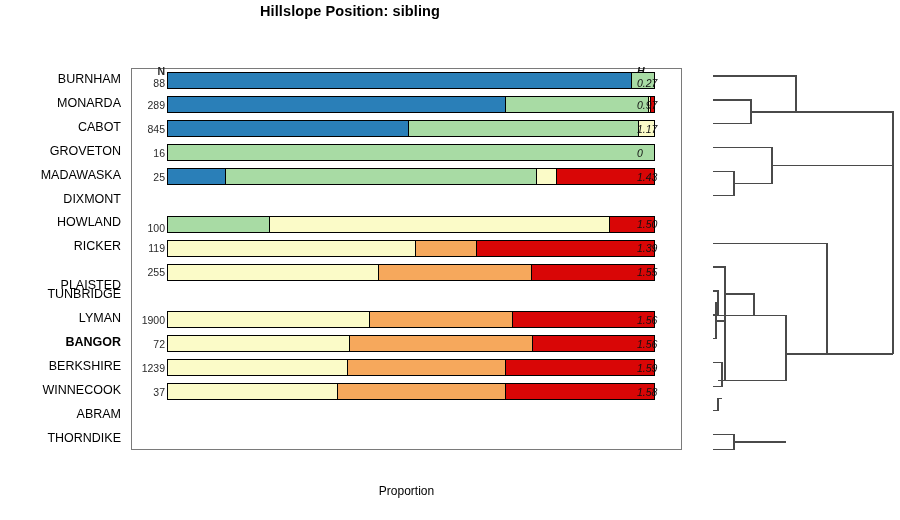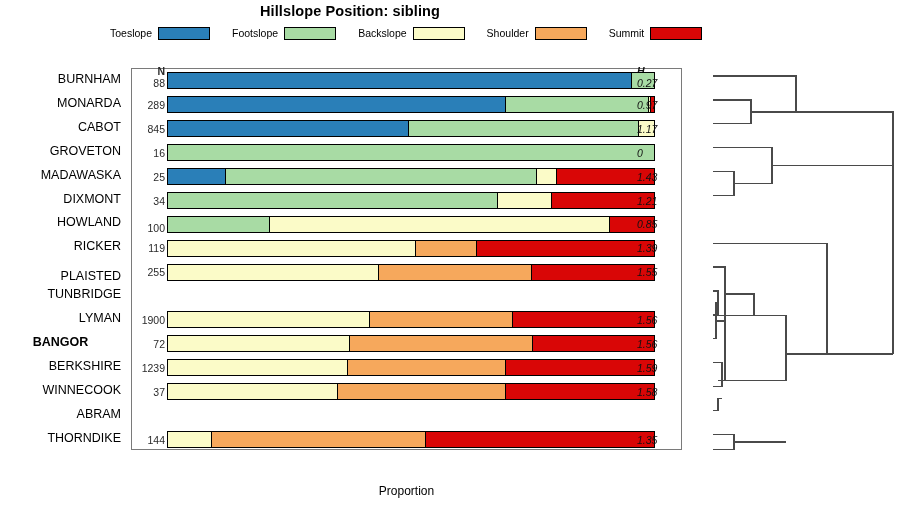--- a/index.html
+++ b/index.html
@@ -87,21 +87,21 @@
   
   .ynames{position:absolute;left:0;top:68px;width:127px;height:382px;}
   .yname{
     position:absolute;right:0;width:127px;
     text-align:right;
     font-size:12.5px;
     padding-right:6px;
     box-sizing:border-box;
     white-space:nowrap;
   }
-  .yname.bold{font-weight:bold;text-align:center;}
+  .yname.bold{font-weight:bold;}
 
   
   .xaxis{position:absolute;left:131px;top:450px;width:551px;height:30px;}
   .xtick{position:absolute;top:0;width:1px;height:6px;background:#000;}
   .xticklabel{
     position:absolute;top:8px;
     font-size:12px;
     transform:translateX(-50%);
     white-space:nowrap;
   }
@@ -114,53 +114,31 @@
   .dendro{position:absolute;left:690px;top:68px;width:205px;height:382px;}
   .dendro svg{display:block;}
 </style>
 </head>
 <body>
 
 <div id="root">
 
   <div class="title">Hillslope Position: sibling</div>
 
-  <div class="legend">
-    <div class="legend-item" style="margin-right:22px;">
-      <span class="legend-label">Toeslope</span>
-      <span class="legend-swatch" style="background:#2a7fb8;"></span>
-    </div>
-    <div class="legend-item" style="margin-right:22px;">
-      <span class="legend-label">Footslope</span>
-      <span class="legend-swatch" style="background:#a8dba4;"></span>
-    </div>
-    <div class="legend-item" style="margin-right:22px;">
-      <span class="legend-label">Backslope</span>
-      <span class="legend-swatch" style="background:#fbfbc8;"></span>
-    </div>
-    <div class="legend-item" style="margin-right:22px;">
-      <span class="legend-label">Shoulder</span>
-      <span class="legend-swatch" style="background:#f6a85c;"></span>
-    </div>
-    <div class="legend-item">
-      <span class="legend-label">Summit</span>
-      <span class="legend-swatch" style="background:#d90606;"></span>
-    </div>
-  </div>
 
   <div class="ynames" id="ynames">
       <div class="yname" style="top: 4px;">BURNHAM</div>
       <div class="yname" style="top: 27.9px;">MONARDA</div>
       <div class="yname" style="top: 51.8px;">CABOT</div>
       <div class="yname" style="top: 75.7px;">GROVETON</div>
       <div class="yname" style="top: 99.6px;">MADAWASKA</div>
       <div class="yname" style="top: 123.5px;">DIXMONT</div>
       <div class="yname" style="top: 147.4px;">HOWLAND</div>
       <div class="yname" style="top: 171.3px;">RICKER</div>
-      <div class="yname" style="top: 201px;">PLAISTED</div>
+      <div class="yname" style="top: 210px;">PLAISTED</div>
       <div class="yname" style="top: 219.1px;">TUNBRIDGE</div>
       <div class="yname" style="top: 243px;">LYMAN</div>
       <div class="yname bold" style="top: 266.9px;">BANGOR</div>
       <div class="yname" style="top: 290.8px;">BERKSHIRE</div>
       <div class="yname" style="top: 314.7px;">WINNECOOK</div>
       <div class="yname" style="top: 338.6px;">ABRAM</div>
       <div class="yname" style="top: 362.5px;">THORNDIKE</div>
     </div>
 
   <div class="panel">
@@ -204,37 +182,28 @@
         <div class="row" style="top: 95.6px;">
           <div class="nlabel" style="top: 6px;">25</div>
           <div class="bar">
             <div class="seg" title="Toeslope: 0.12" style="flex: 0 0 12%; background: rgb(42, 127, 184);"></div>
             <div class="seg" title="Footslope: 0.64" style="flex: 0 0 64%; background: rgb(168, 219, 164);"></div>
             <div class="seg" title="Backslope: 0.04" style="flex: 0 0 4%; background: rgb(251, 251, 200);"></div>
             <div class="seg" title="Summit: 0.2" style="flex: 0 0 20%; background: rgb(217, 6, 6);"></div>
           </div>
           <div class="hlabel" style="top: 6px;">1.43</div>
         </div>
-        <div class="row" style="top: 119.5px;">
-          <div class="nlabel" style="top: 6px;">34</div>
-          <div class="bar">
-            <div class="seg" title="Footslope: 0.68" style="flex: 0 0 68%; background: rgb(168, 219, 164);"></div>
-            <div class="seg" title="Backslope: 0.11" style="flex: 0 0 11%; background: rgb(251, 251, 200);"></div>
-            <div class="seg" title="Summit: 0.21" style="flex: 0 0 21%; background: rgb(217, 6, 6);"></div>
-          </div>
-          <div class="hlabel" style="top: 6px;">1.21</div>
-        </div>
         <div class="row" style="top: 143.4px;">
           <div class="nlabel" style="top: 10px;">100</div>
           <div class="bar">
             <div class="seg" title="Footslope: 0.21" style="flex: 0 0 21%; background: rgb(168, 219, 164);"></div>
             <div class="seg" title="Backslope: 0.7" style="flex: 0 0 70%; background: rgb(251, 251, 200);"></div>
             <div class="seg" title="Summit: 0.09" style="flex: 0 0 9%; background: rgb(217, 6, 6);"></div>
           </div>
-          <div class="hlabel" style="top: 6px;">0.85</div>
+          <div class="hlabel" style="top: 6px;">1.50</div>
         </div>
         <div class="row" style="top: 167.3px;">
           <div class="nlabel" style="top: 6px;">119</div>
           <div class="bar">
             <div class="seg" title="Backslope: 0.51" style="flex: 0 0 51%; background: rgb(251, 251, 200);"></div>
             <div class="seg" title="Shoulder: 0.125" style="flex: 0 0 12.5%; background: rgb(246, 168, 92);"></div>
             <div class="seg" title="Summit: 0.365" style="flex: 0 0 36.5%; background: rgb(217, 6, 6);"></div>
           </div>
           <div class="hlabel" style="top: 6px;">1.39</div>
         </div>
@@ -275,29 +244,20 @@
           <div class="hlabel" style="top: 6px;">1.59</div>
         </div>
         <div class="row" style="top: 310.7px;">
           <div class="nlabel" style="top: 6px;">37</div>
           <div class="bar">
             <div class="seg" title="Backslope: 0.35" style="flex: 0 0 35%; background: rgb(251, 251, 200);"></div>
             <div class="seg" title="Shoulder: 0.345" style="flex: 0 0 34.5%; background: rgb(246, 168, 92);"></div>
             <div class="seg" title="Summit: 0.305" style="flex: 0 0 30.5%; background: rgb(217, 6, 6);"></div>
           </div>
           <div class="hlabel" style="top: 6px;">1.58</div>
-        </div>
-        <div class="row" style="top: 358.5px;">
-          <div class="nlabel" style="top: 6px;">144</div>
-          <div class="bar">
-            <div class="seg" title="Backslope: 0.09" style="flex: 0 0 9%; background: rgb(251, 251, 200);"></div>
-            <div class="seg" title="Shoulder: 0.44" style="flex: 0 0 44%; background: rgb(246, 168, 92);"></div>
-            <div class="seg" title="Summit: 0.47" style="flex: 0 0 47%; background: rgb(217, 6, 6);"></div>
-          </div>
-          <div class="hlabel" style="top: 6px;">1.35</div>
         </div>
       </div>
   </div>
 
   <div class="xaxis-title">Proportion</div>
 
   <div class="dendro">
     <svg width="205" height="382" viewBox="0 0 205 382">
       <g stroke="#4a4a4a" stroke-width="1.3" fill="none" shape-rendering="crispEdges">
 

